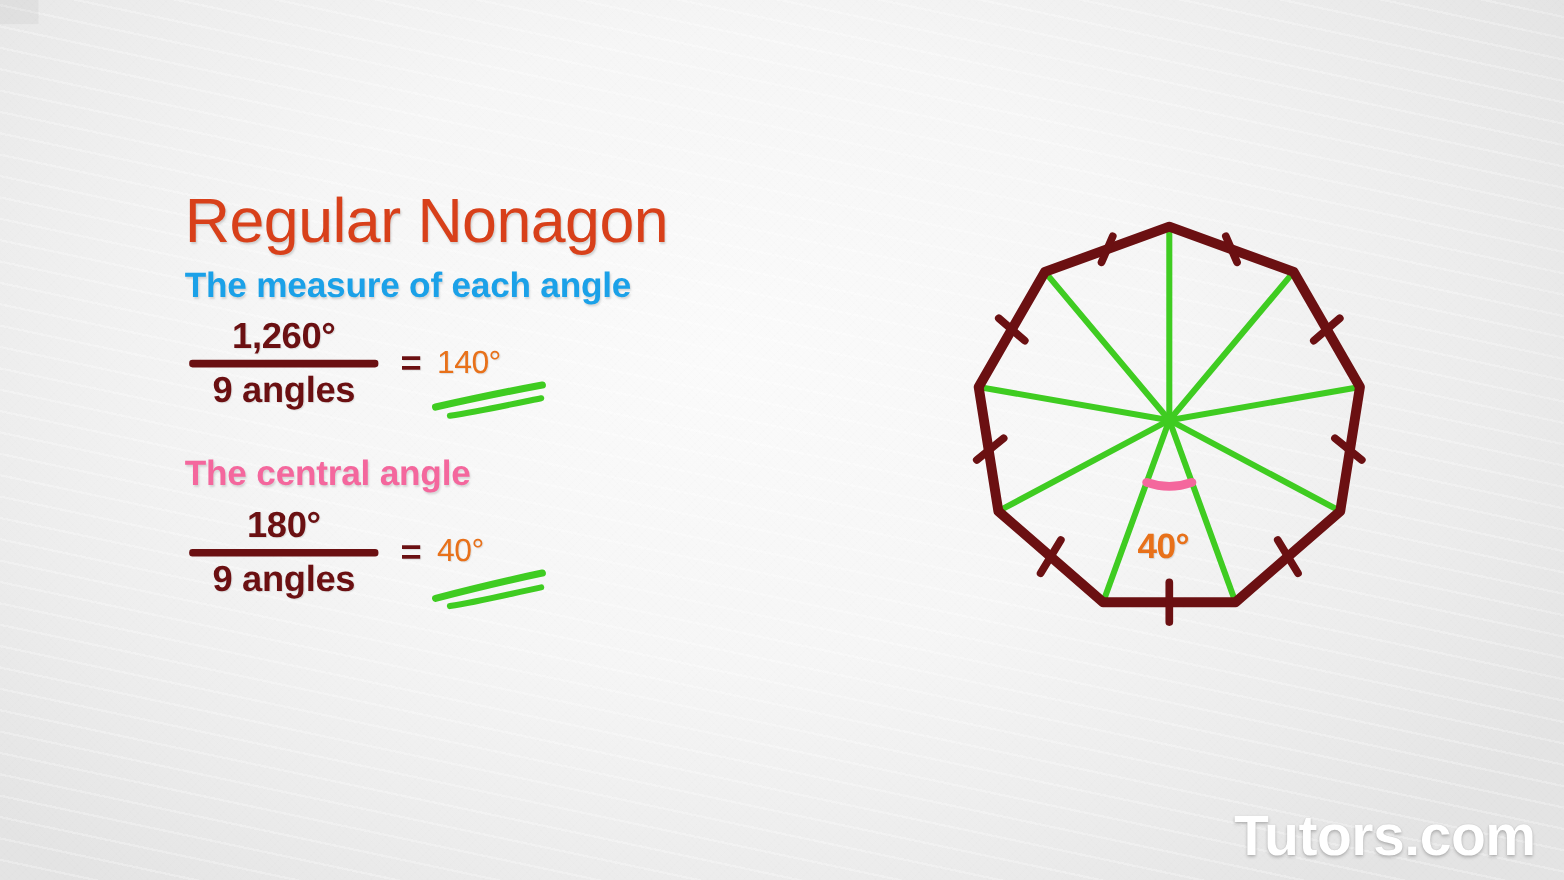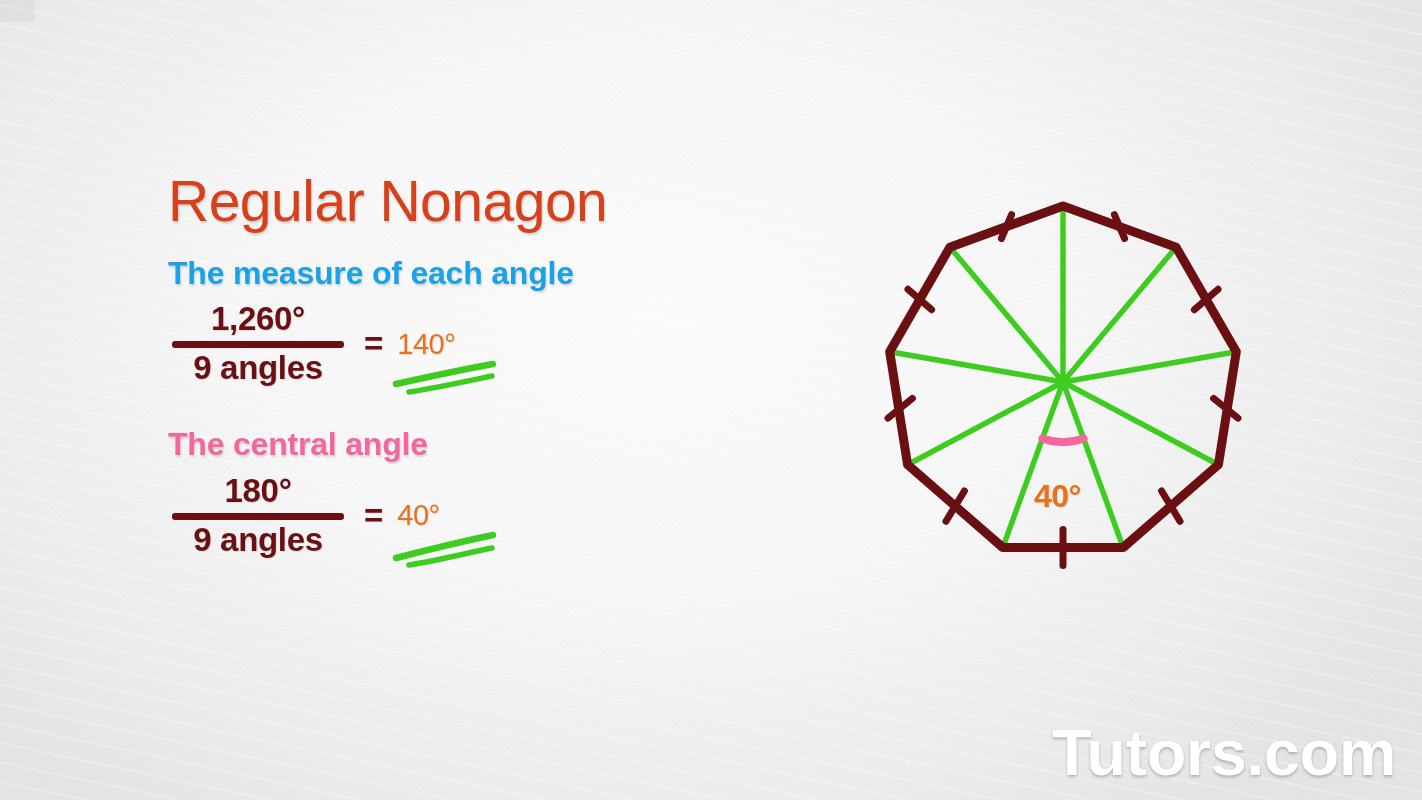--- a/index.html
+++ b/index.html
@@ -63,21 +63,21 @@
   .section-label {
     font-size: 32px;
     font-weight: bold;
     line-height: 1.1;
     letter-spacing: -.2px;
     white-space: nowrap;
     text-shadow: 1px 2px 2px rgba(0,0,0,.14);
   }
   #each-angle-label {
     color: #1ba1e8;
-    margin-top: 25px;
+    margin-top: 11px;
   }
   #central-angle-label {
     color: #f4679d;
     margin-top: 40px;
   }
 
   
   .equation {
     display: flex;
     align-items: center;
@@ -150,21 +150,21 @@
     color: #e8711a;
     letter-spacing: -.5px;
     text-shadow: 1px 1px 1px rgba(0,0,0,.12);
   }
 
   
   #watermark {
     position: absolute;
     right: 26px;
     bottom: 10px;
-    font-size: 65px;
+    font-size: 52px;
     font-weight: bold;
     color: #ffffff;
     letter-spacing: -.5px;
     text-shadow: 0 2px 3px rgba(0,0,0,.22), 0 0 1px rgba(0,0,0,.18);
   }
 </style>
 </head>
 <body>
 
 <div id="slide">

